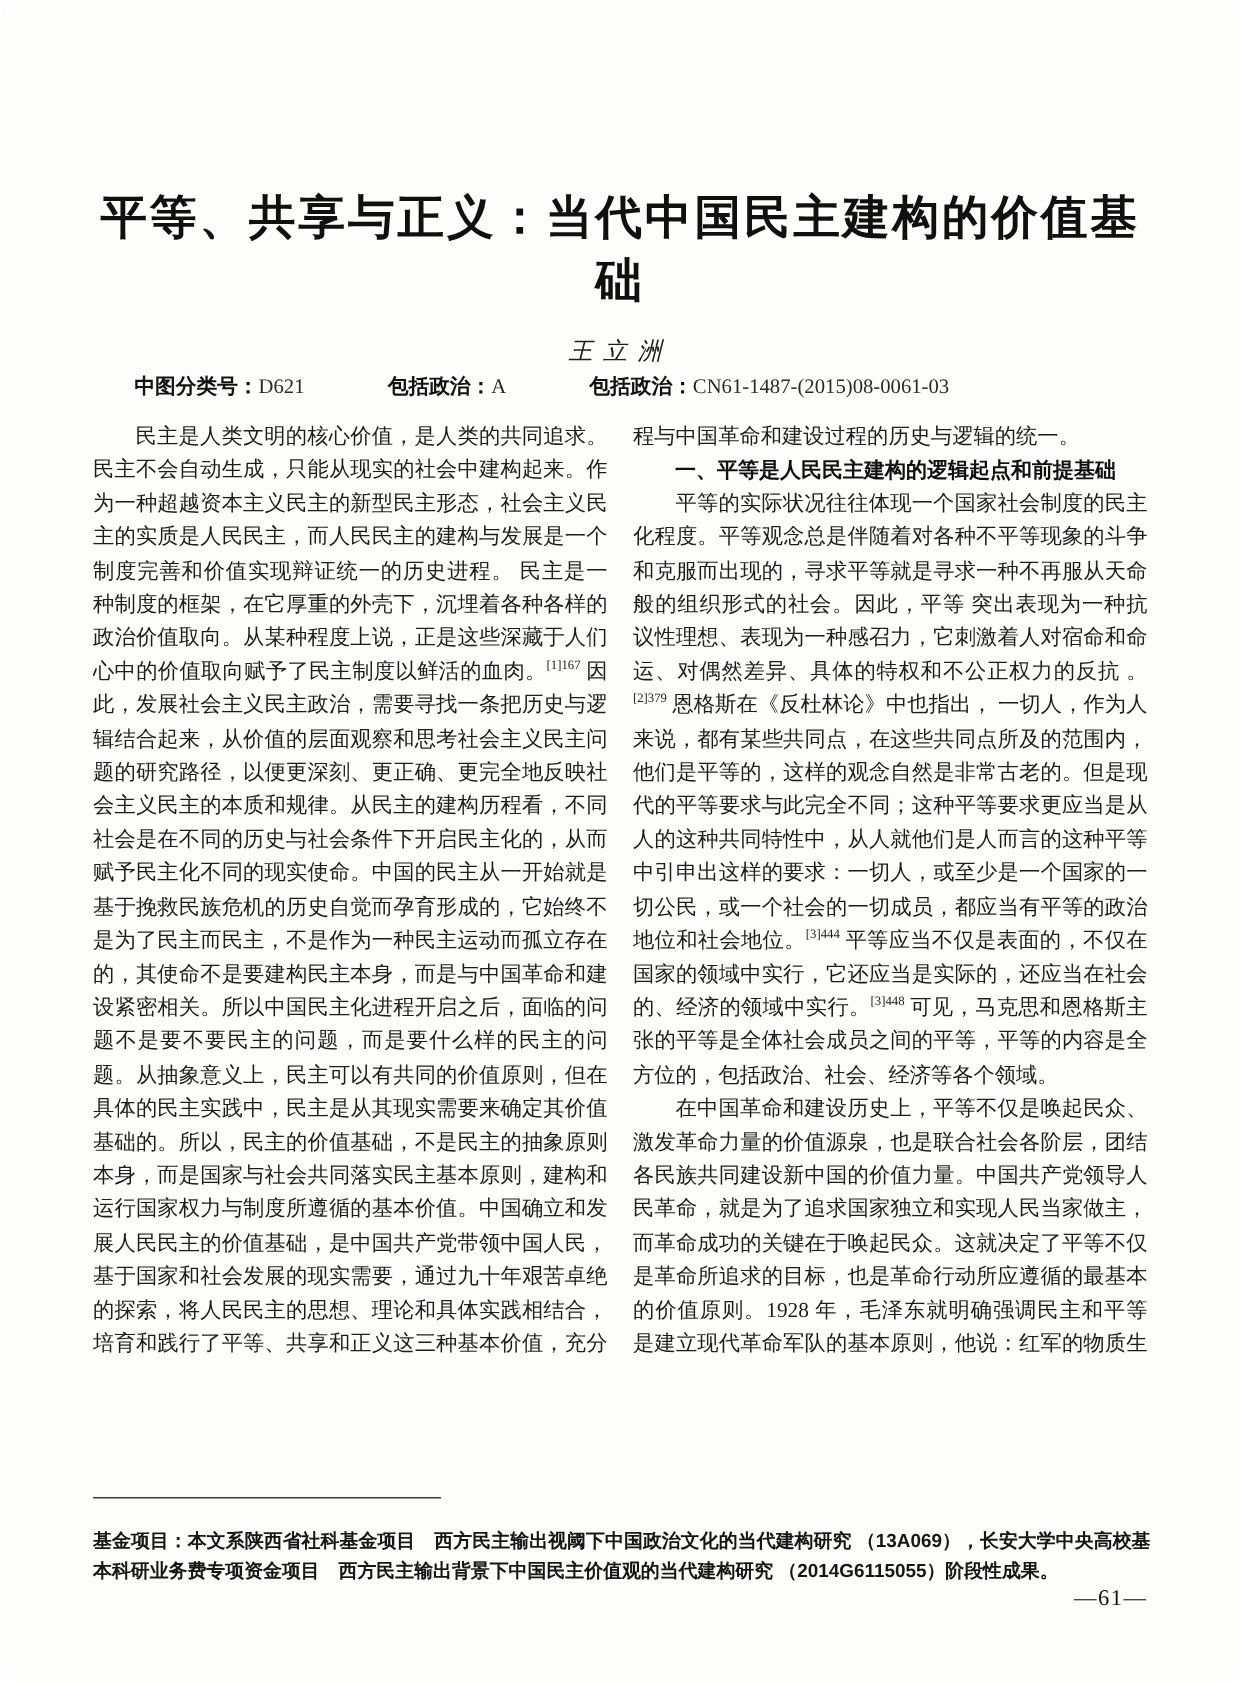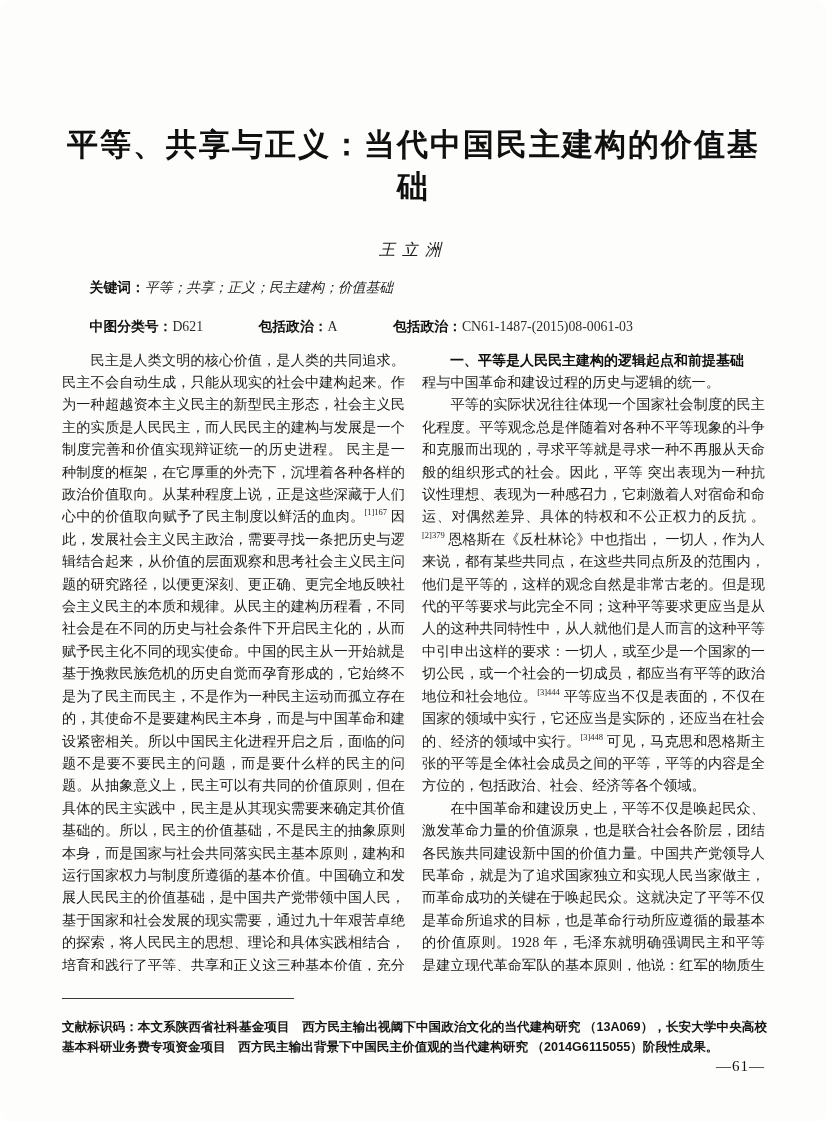--- a/index.html
+++ b/index.html
@@ -9,21 +9,21 @@
     font-family:"Liberation Serif","DejaVu Serif",serif;
     border-radius:13px;
   }
   .content { padding:0 62px; }
   .title {
     margin:0; padding-top:124px; text-align:center;
     font-size:31px; font-weight:bold; letter-spacing:2px; color:#101010;
     font-family:"Liberation Serif","DejaVu Serif",serif;
   }
   .author {
-    margin-top:32px; text-align:center; font-size:16px;
+    margin-top:16px; text-align:center; font-size:16px;
     font-style:italic; letter-spacing:7px; color:#1c1c1c;
   }
   .abstract {
     margin-top:14px; font-size:13.8px; line-height:25px;
     text-align:justify; text-indent:2em; color:#1e1e1e;
   }
   .abstract .ab-text, .keywords .kw-text { font-style:italic; }
   .front-label {
     font-style:normal; font-weight:bold; color:#111;
     font-family:"Liberation Sans","DejaVu Sans",sans-serif;
@@ -66,40 +66,39 @@
 <body>
 
 <div class="page">
   <div class="content">
 
     <h1 class="title">平等、共享与正义：当代中国民主建构的价值基础</h1>
 
     <div class="author">王立洲</div>
 
 
-    <p class="keywords"><span class="front-label">关键词：</span><span class="kw-text">平等；共享；正义；民主建构；价值基础</span></p>
 
     <div class="meta-line">
       <span class="meta-item"><span class="front-label">中图分类号：</span><span class="meta-value">D621</span></span>
       <span class="meta-item"><span class="front-label">包括政治：</span><span class="meta-value">A</span></span>
       <span class="meta-item"><span class="front-label">包括政治：</span><span class="meta-value">CN61-1487-(2015)08-0061-03</span></span>
     </div>
 
     <div class="columns">
       <div class="col" id="left-column">
           <p class="para indent">民主是人类文明的核心价值，是人类的共同追求。民主不会自动生成，只能从现实的社会中建构起来。作为一种超越资本主义民主的新型民主形态，社会主义民主的实质是人民民主，而人民民主的建构与发展是一个制度完善和价值实现辩证统一的历史进程。 民主是一种制度的框架，在它厚重的外壳下，沉埋着各种各样的政治价值取向。从某种程度上说，正是这些深藏于人们心中的价值取向赋予了民主制度以鲜活的血肉。<sup class="cite">[1]167</sup> 因此，发展社会主义民主政治，需要寻找一条把历史与逻辑结合起来，从价值的层面观察和思考社会主义民主问题的研究路径，以便更深刻、更正确、更完全地反映社会主义民主的本质和规律。从民主的建构历程看，不同社会是在不同的历史与社会条件下开启民主化的，从而赋予民主化不同的现实使命。中国的民主从一开始就是基于挽救民族危机的历史自觉而孕育形成的，它始终不是为了民主而民主，不是作为一种民主运动而孤立存在的，其使命不是要建构民主本身，而是与中国革命和建设紧密相关。所以中国民主化进程开启之后，面临的问题不是要不要民主的问题，而是要什么样的民主的问题。从抽象意义上，民主可以有共同的价值原则，但在具体的民主实践中，民主是从其现实需要来确定其价值基础的。所以，民主的价值基础，不是民主的抽象原则本身，而是国家与社会共同落实民主基本原则，建构和运行国家权力与制度所遵循的基本价值。中国确立和发展人民民主的价值基础，是中国共产党带领中国人民，基于国家和社会发展的现实需要，通过九十年艰苦卓绝的探索，将人民民主的思想、理论和具体实践相结合，培育和践行了平等、共享和正义这三种基本价值，充分体现了中国民主化进</p>
         </div>
       <div class="col" id="right-column">
+          <p class="para">程与中国革命和建设过程的历史与逻辑的统一。</p>
           <p class="para heading">一、平等是人民民主建构的逻辑起点和前提基础</p>
-          <p class="para">程与中国革命和建设过程的历史与逻辑的统一。</p>
           <p class="para indent">平等的实际状况往往体现一个国家社会制度的民主化程度。平等观念总是伴随着对各种不平等现象的斗争和克服而出现的，寻求平等就是寻求一种不再服从天命般的组织形式的社会。因此，平等 突出表现为一种抗议性理想、表现为一种感召力，它刺激着人对宿命和命运、对偶然差异、具体的特权和不公正权力的反抗 。<sup class="cite">[2]379</sup> 恩格斯在《反杜林论》中也指出， 一切人，作为人来说，都有某些共同点，在这些共同点所及的范围内，他们是平等的，这样的观念自然是非常古老的。但是现代的平等要求与此完全不同；这种平等要求更应当是从人的这种共同特性中，从人就他们是人而言的这种平等中引申出这样的要求：一切人，或至少是一个国家的一切公民，或一个社会的一切成员，都应当有平等的政治地位和社会地位。<sup class="cite">[3]444</sup> 平等应当不仅是表面的，不仅在国家的领域中实行，它还应当是实际的，还应当在社会的、经济的领域中实行。<sup class="cite">[3]448</sup> 可见，马克思和恩格斯主张的平等是全体社会成员之间的平等，平等的内容是全方位的，包括政治、社会、经济等各个领域。</p>
           <p class="para indent">在中国革命和建设历史上，平等不仅是唤起民众、激发革命力量的价值源泉，也是联合社会各阶层，团结各民族共同建设新中国的价值力量。中国共产党领导人民革命，就是为了追求国家独立和实现人民当家做主，而革命成功的关键在于唤起民众。这就决定了平等不仅是革命所追求的目标，也是革命行动所应遵循的最基本的价值原则。1928 年，毛泽东就明确强调民主和平等是建立现代革命军队的基本原则，他说：红军的物质生活如此菲薄，</p>
         </div>
     </div>
 
   </div>
 
   <div class="footnote-rule"></div>
 
-  <p class="footnote"><span>文献标识码：</span><span>本文系陕西省社科基金项目　西方民主输出视阈下中国政治文化的当代建构研究 （13A069），长安大学中央高校基本科研业务费专项资金项目　西方民主输出背景下中国民主价值观的当代建构研究 （2014G6115055）阶段性成果。</span></p>
+  <p class="footnote"><span>基金项目：</span><span>本文系陕西省社科基金项目　西方民主输出视阈下中国政治文化的当代建构研究 （13A069），长安大学中央高校基本科研业务费专项资金项目　西方民主输出背景下中国民主价值观的当代建构研究 （2014G6115055）阶段性成果。</span></p>
 
   <div class="page-number">—61—</div>
 </div>
 
 </body></html>

